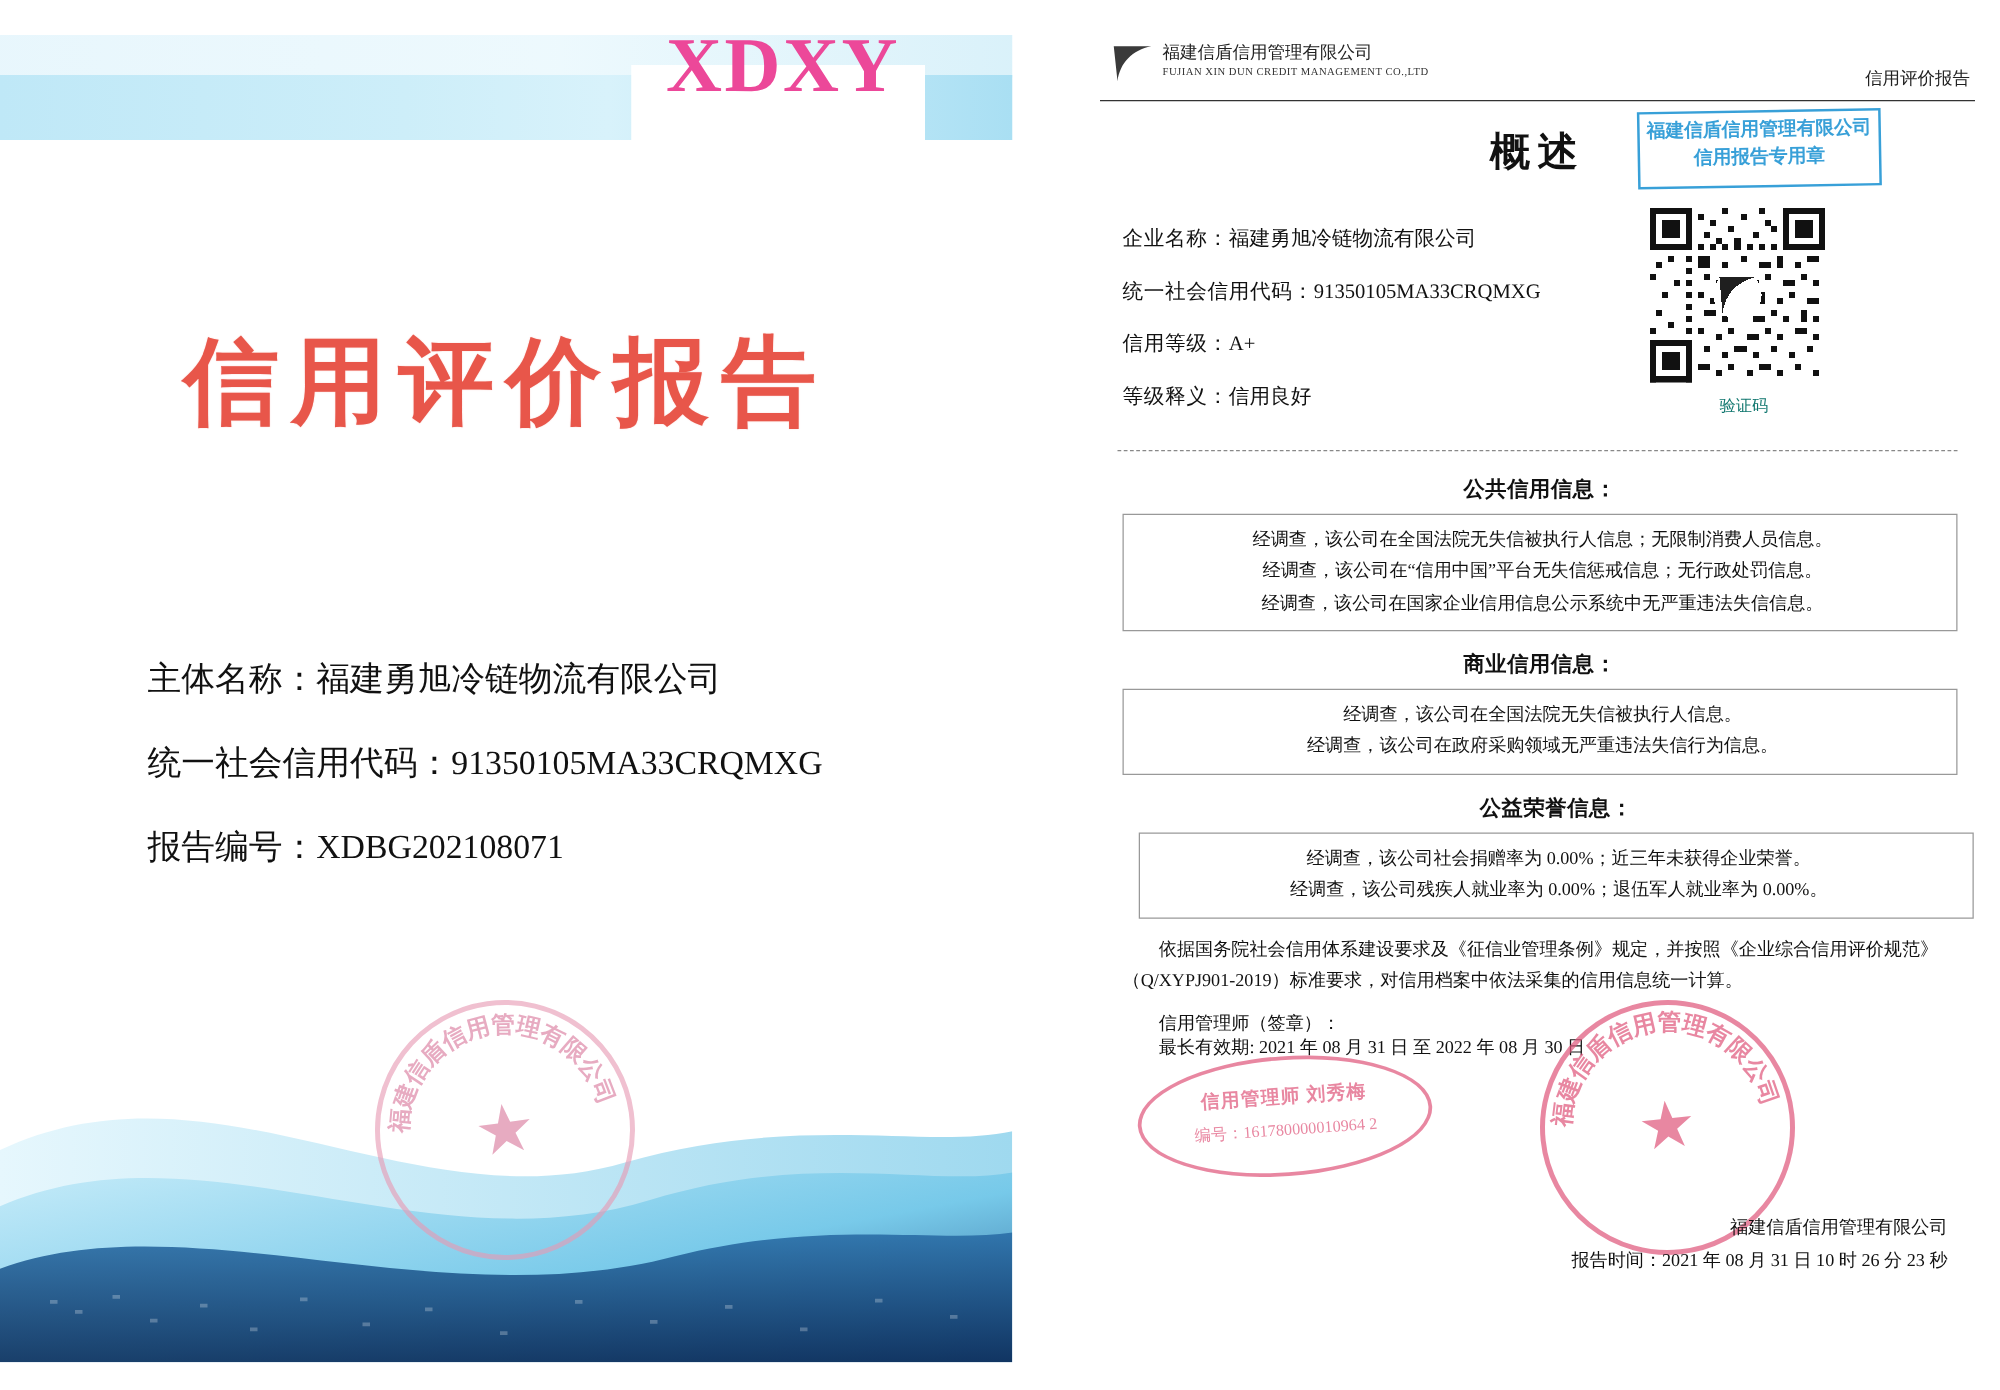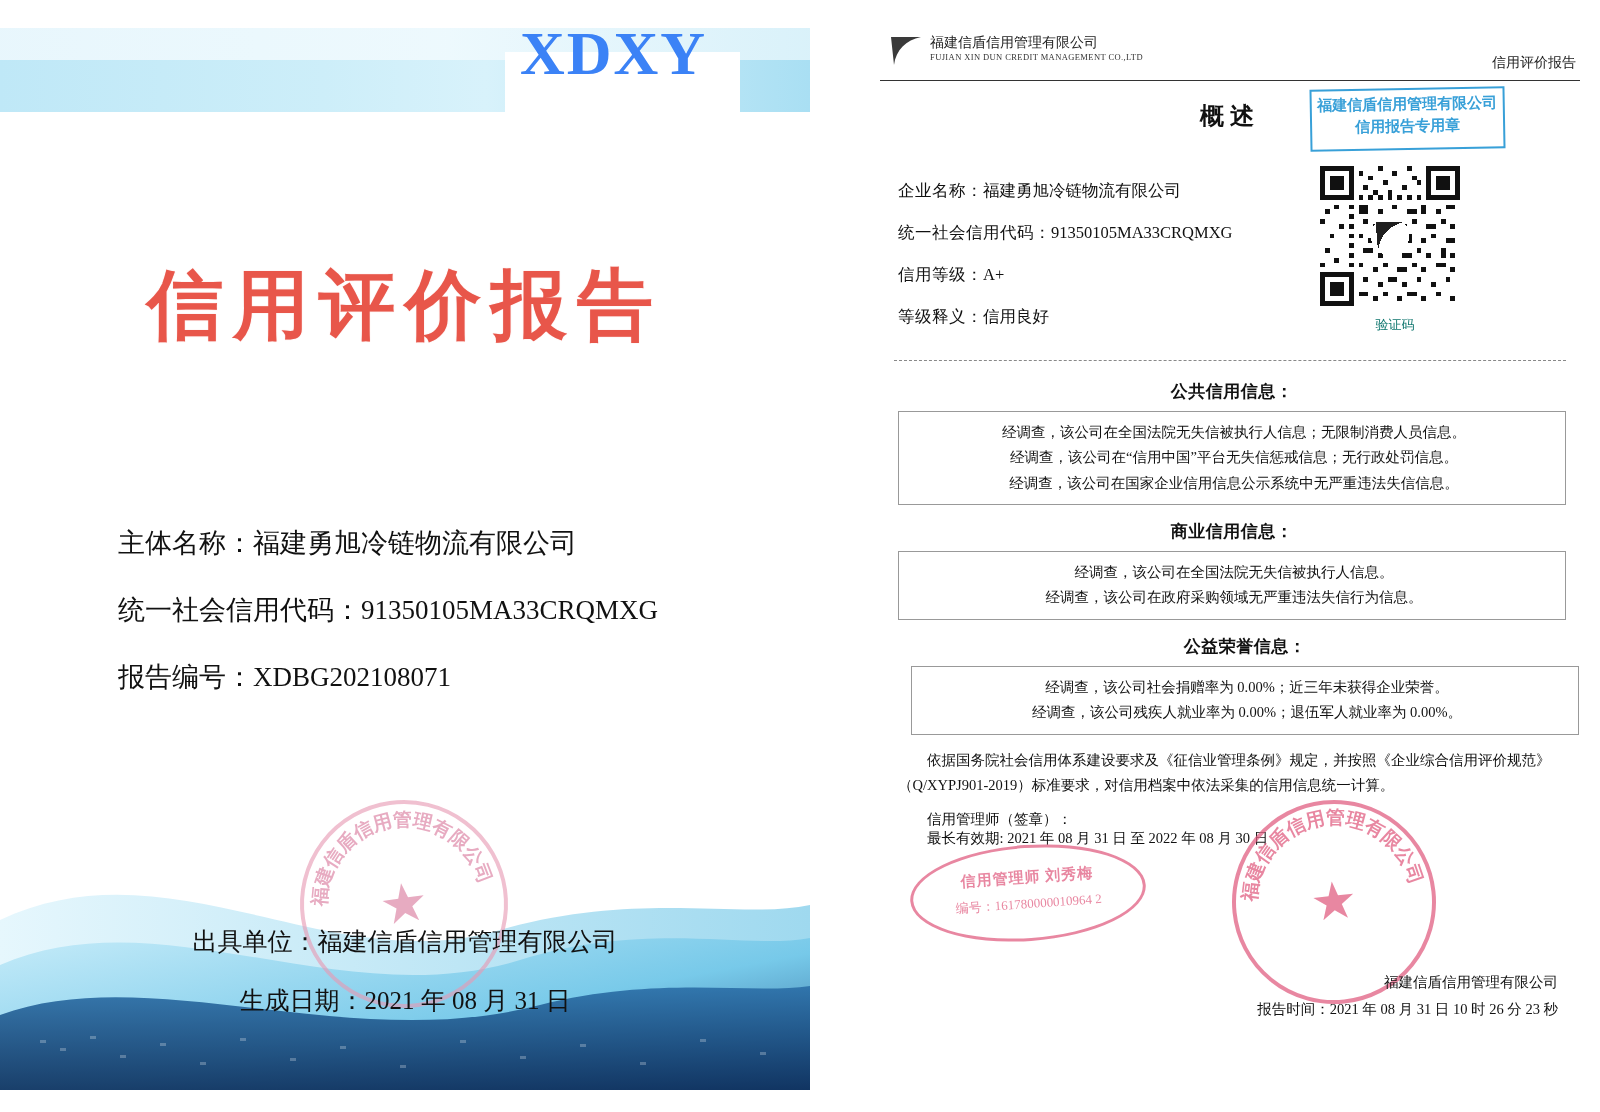--- a/index.html
+++ b/index.html
@@ -18,23 +18,23 @@
   .cover-top-band{
     position:absolute;left:0;top:60px;width:810px;height:52px;
     background:linear-gradient(90deg,#bfe8f7 0%,#cdeef9 40%,#d8f2fb 60%,#a9dff3 100%);
   }
   .cover-top-band2{
     position:absolute;left:0;top:28px;width:810px;height:34px;
     background:linear-gradient(90deg,#e4f5fc 0%,#eaf8fd 55%,#d3eff9 100%);
     opacity:.85;
   }
   .xdxy{
-    position:absolute;left:520px;top:18px;width:200px;text-align:left;
+    position:absolute;left:520px;top:18px;width:200px;text-align:right;
     font-family:"Liberation Serif", serif;
-    font-size:62px;font-weight:bold;color:#3b82f6;letter-spacing:2px;
+    font-size:62px;font-weight:bold;color:#ec4899;letter-spacing:2px;
     z-index:4;
   }
   .xdxy-mask{
     position:absolute;left:505px;top:52px;width:235px;height:62px;background:#fff;z-index:3;
   }
   .cover-title{
     position:absolute;left:0;top:255px;width:810px;text-align:center;
     font-size:76px;font-weight:bold;letter-spacing:10px;
     color:#e8564a;
     font-family:"DejaVu Serif", serif;
@@ -90,21 +90,21 @@
   }
   .logo-text{
     position:absolute;left:50px;top:4px;font-size:14px;line-height:1.25;color:#222;
   }
   .logo-text .en{font-size:8.5px;letter-spacing:.4px;color:#333;}
   .head-right{
     position:absolute;right:4px;top:24px;font-size:14px;color:#222;
   }
   .rpt-title{
     position:absolute;left:0;top:100px;width:700px;text-align:center;
-    font-size:24px;font-weight:bold;letter-spacing:6px;
+    font-size:32px;font-weight:bold;letter-spacing:6px;
   }
   .info-block{
     position:absolute;left:18px;top:170px;width:430px;font-size:16.5px;line-height:2.55;
   }
   .info-block .lbl{letter-spacing:.5px;}
   .info-block .v{font-family:"Liberation Serif", serif;}
 
   .red-stamp{
     position:absolute;left:430px;top:88px;width:195px;height:62px;
     border:2px solid #2e9bd6;color:#2e9bd6;
@@ -232,24 +232,20 @@
             <path id="arcpath" d="M 22,100 A 78,78 0 1 1 178,100"></path>
           </defs>
         <text font-size="19" fill="#d9789c" font-family="'DejaVu Serif',serif" font-weight="bold">
           <textPath href="#arcpath" startOffset="50%" text-anchor="middle">福建信盾信用管理有限公司</textPath>
         </text>
       </svg>
     </div>
 
     <div class="seal-small">福建信盾信用管理有限公司</div>
 
-    <div class="cover-footer">
-      <div>出具单位：福建信盾信用管理有限公司</div>
-      <div class="row2">生成日期：2021 年 08 月 31 日</div>
-    </div>
   </div>
 
   <div class="report">
 
     <div class="rpt-head">
       <div class="logo-mark">
         <svg width="38" height="34" viewBox="0 0 38 34" xmlns="http://www.w3.org/2000/svg">
           <path d="M3,3 L33,3 C18,6 8,16 6,31 Z" fill="#3a3a3a"></path>
           <path d="M8,31 C10,17 19,8 33,5 C22,12 16,20 14,31 Z" fill="#ffffff"></path>
         </svg>

